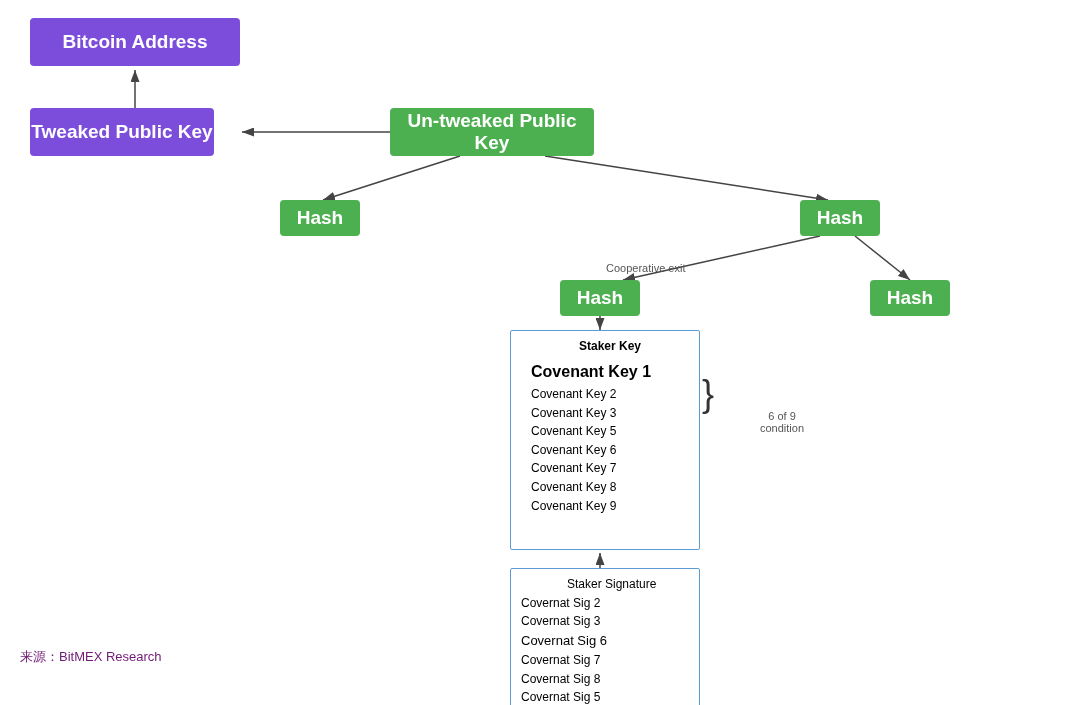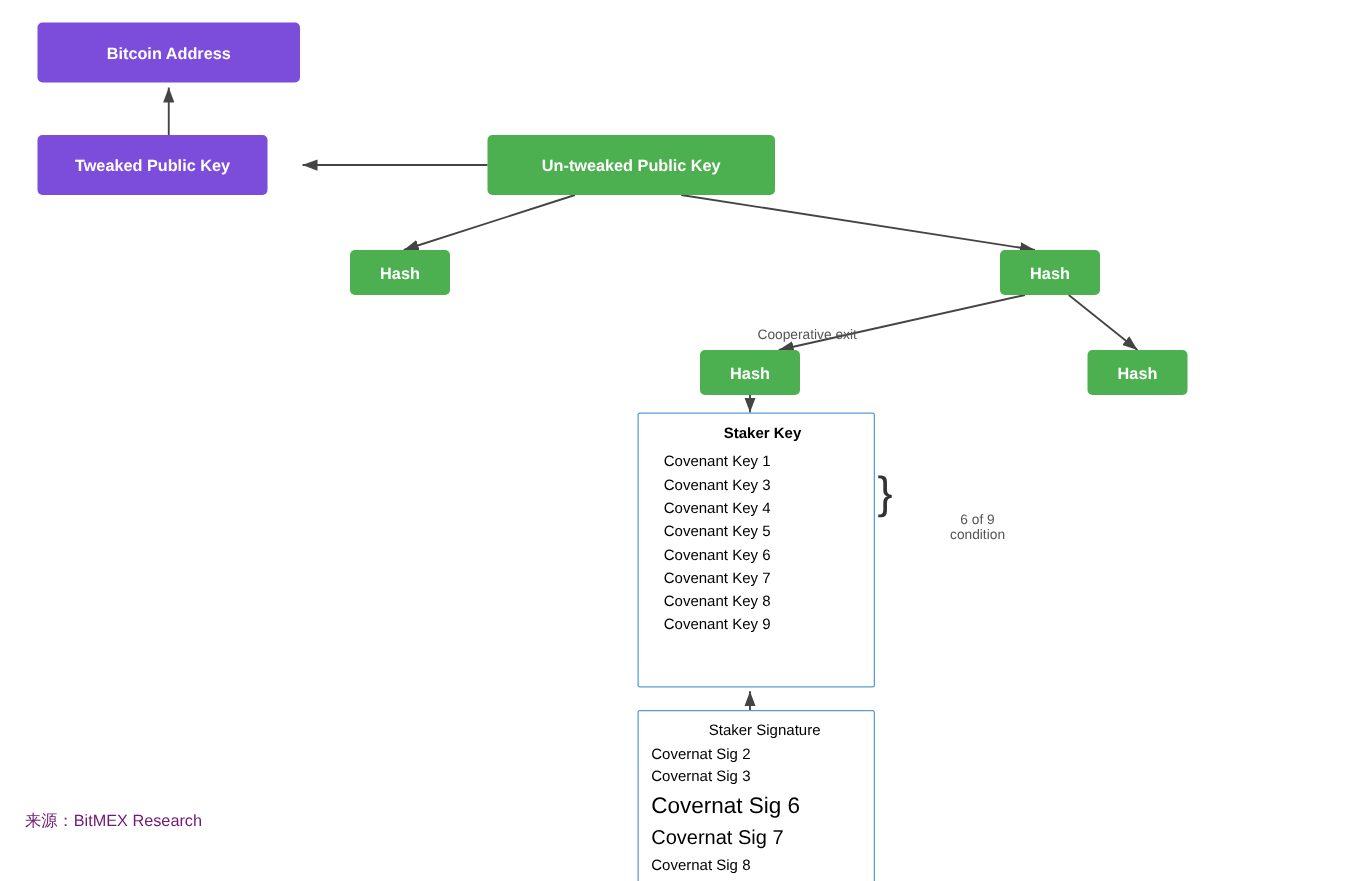--- a/index.html
+++ b/index.html
@@ -15,21 +15,21 @@
       position: relative;
       width: 1080px;
       height: 680px;
     }
     .node {
       position: absolute;
       display: flex;
       align-items: center;
       justify-content: center;
       text-align: center;
-      font-size: 13px;
+      font-size: 19px;
       font-weight: bold;
     }
     .node-purple {
       background: #7c4ddb;
       color: #ffffff;
       border-radius: 4px;
     }
     .node-green {
       background: #4caf50;
       color: #ffffff;
@@ -121,21 +121,21 @@
   </svg>
 
   <div class="node node-purple" style="left:30px; top:18px; width:210px; height:48px;">
     <span>Bitcoin Address</span>
   </div>
 
   <div class="node node-purple" style="left:30px; top:108px; width:184px; height:48px;">
     <span>Tweaked Public Key</span>
   </div>
 
-  <div class="node node-green" style="left:390px; top:108px; width:230px; height:48px;">
+  <div class="node node-green" style="left:390px; top:108px; width:204px; height:48px;">
     <span>Un-tweaked Public Key</span>
   </div>
 
   <div class="node node-green" style="left:280px; top:200px; width:80px; height:36px;">
     <span>Hash</span>
   </div>
 
   <div class="node node-green" style="left:800px; top:200px; width:80px; height:36px;">
     <span>Hash</span>
   </div>
@@ -144,44 +144,44 @@
     <span>Hash</span>
   </div>
 
   <div class="node node-green" style="left:870px; top:280px; width:80px; height:36px;">
     <span>Hash</span>
   </div>
 
   <div class="node-box" style="position:absolute; left:510px; top:330px; width:190px; min-height:220px;padding-left:20px;">
     <div class="title">Staker Key</div>
     <div id="covenant-keys-container">
-        <div style="font-size: 12px; line-height: 1.55;">Covenant Key 1</div>
+        <div style="font-size: 16px; line-height: 1.55; font-weight: bold;">Covenant Key 1</div>
+        <div style="font-size: 12px; line-height: 1.55;">Covenant Key 2</div>
         <div style="font-size: 12px; line-height: 1.55;">Covenant Key 3</div>
-        <div style="font-size: 12px; line-height: 1.55;">Covenant Key 4</div>
         <div style="font-size: 12px; line-height: 1.55;">Covenant Key 5</div>
         <div style="font-size: 12px; line-height: 1.55;">Covenant Key 6</div>
         <div style="font-size: 12px; line-height: 1.55;">Covenant Key 7</div>
         <div style="font-size: 12px; line-height: 1.55;">Covenant Key 8</div>
         <div style="font-size: 12px; line-height: 1.55;">Covenant Key 9</div>
       </div>
   </div>
 
   <div class="brace" style="left:702px; top:376px;">}</div>
 
   <div class="condition-label" style="left:760px; top:410px;">
     <span style="white-space:pre;">6 of 9
 condition</span>
   </div>
 
   <div class="node-box" style="position:absolute; left:510px; top:568px; width:190px;" id="sig-box-container">
   <div style="font-size: 12px; line-height: 1.55; margin-left: 46px;">Staker Signature</div>
       <div style="font-size: 12px; line-height: 1.55;">Covernat Sig 2</div>
       <div style="font-size: 12px; line-height: 1.55;">Covernat Sig 3</div>
-      <div style="font-size: 18px; line-height: 1.55;">Covernat Sig 6</div>
-      <div style="font-size: 16px; line-height: 1.55;">Covernat Sig 7</div>
+      <div style="font-size: 13px; line-height: 1.55;">Covernat Sig 6</div>
+      <div style="font-size: 12px; line-height: 1.55;">Covernat Sig 7</div>
       <div style="font-size: 12px; line-height: 1.55;">Covernat Sig 8</div>
       <div style="font-size: 12px; line-height: 1.55;">Covernat Sig 5</div>
     </div>
 
   <div class="coop-label" style="left:606px; top:262px;">
     <span>Cooperative exit</span>
   </div>
 
   <div class="source-label">
     <span>来源：BitMEX Research</span>

